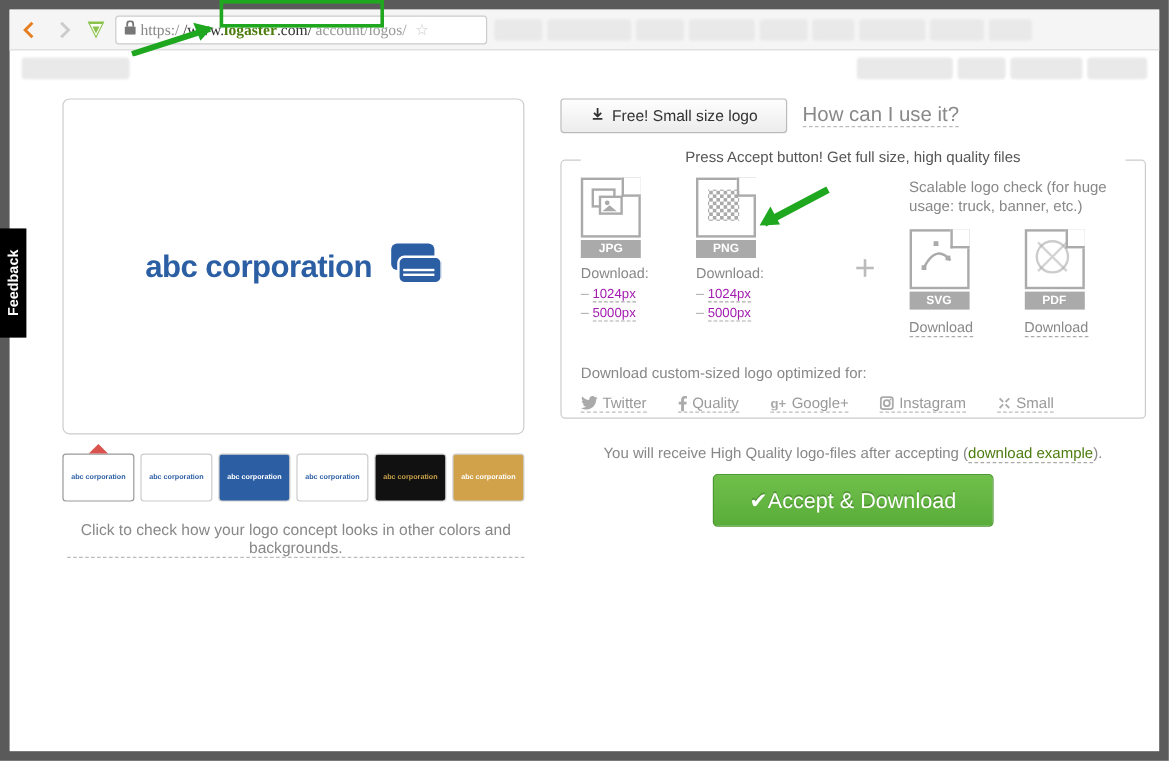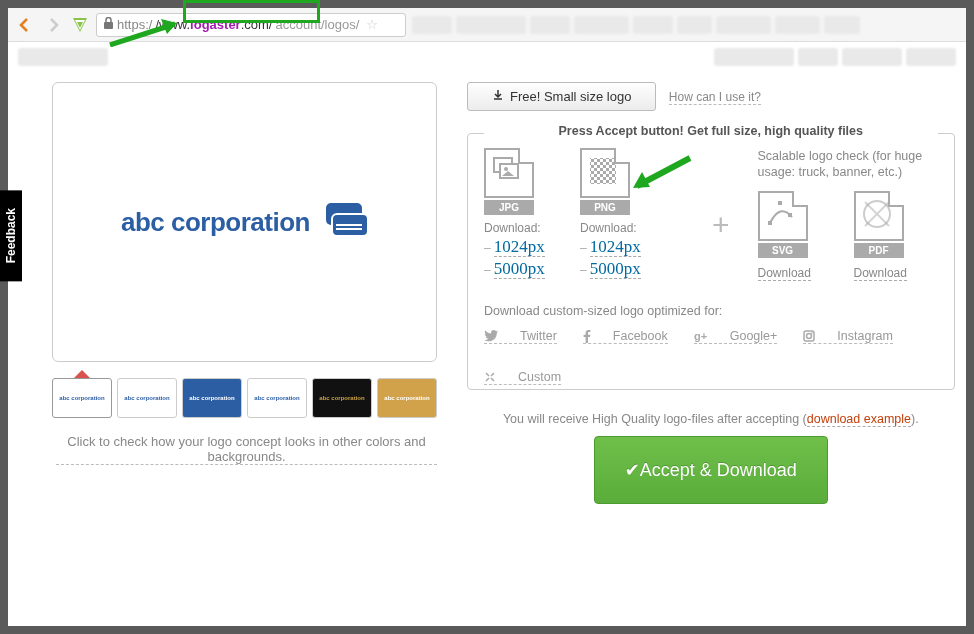--- a/index.html
+++ b/index.html
@@ -3,25 +3,25 @@
 <meta charset="utf-8">
 <style>
 * { box-sizing: border-box; margin: 0; padding: 0; }
 body { font-family: "Helvetica Neue", Arial, sans-serif; background: #5a5a5a; width: 974px; height: 634px; overflow: hidden; position: relative; }
 .window { position: absolute; left: 8px; top: 8px; right: 8px; bottom: 8px; background: #fff; }
 .browser-bar { height: 34px; background: #f5f5f5; border-bottom: 1px solid #ddd; display: flex; align-items: center; padding: 0 6px; gap: 6px; }
 .nav-btn { width: 22px; height: 22px; display: flex; align-items: center; justify-content: center; color: #888; }
 .nav-btn.back { color: #e67e22; }
 .nav-btn.fwd { color: #bbb; }
 .ev-icon { width: 20px; height: 20px; }
-.addr { display: flex; align-items: center; background: #fff; border: 1px solid #ccc; border-radius: 3px; height: 24px; padding: 0 6px; font-size: 13px; color: #555; gap: 3px; min-width: 310px; position: relative; }
+.addr { display: flex; align-items: center; background: #fff; border: 1px solid #ccc; border-radius: 3px; height: 24px; padding: 0 6px; font-size: 13px; color: #555; gap: 3px; min-width: 310px; position: relative; font-family: Liberation Serif, serif; }
 .lock { color: #777; }
 .url-https { color: #888; }
 .url-domain { font-weight: normal; color: #333; }
-.url-domain b { font-weight: bold; color: #a21caf; }
+.url-domain b { font-weight: bold; color: #4d7c0f; }
 .url-rest { color: #999; }
 .star { color: #ccc; margin-left: 4px; }
 .annot1 { position: absolute; left: 183px; top: 0px; width: 137px; height: 23px; border: 3px solid #1fa81f; pointer-events: none; z-index: 50; }
 .annot1-arrow { position: absolute; left: 105px; top: 17px; width: 80px; height: 30px; z-index: 50; }
 .blur-row { height: 26px; display: flex; gap: 4px; padding: 6px 10px 0; }
 .blur-box { height: 18px; background: #e9e9e9; border-radius: 3px; filter: blur(1px); }
 .content { padding: 14px 44px 0 44px; }
 .title-row { display: flex; align-items: baseline; gap: 10px; padding: 6px 0 14px; border-bottom: 1px solid #eee; margin-bottom: 18px; }
 h1 { font-size: 26px; font-weight: normal; color: #444; }
 .concept { font-size: 20px; font-style: italic; color: #aaa; }
@@ -34,44 +34,44 @@
 .thumbs { display: flex; gap: 5px; margin-top: 16px; position: relative; }
 .thumbs::before { content: ""; position: absolute; top: -8px; left: 22px; width: 0; height: 0; border-left: 8px solid transparent; border-right: 8px solid transparent; border-bottom: 8px solid #d9534f; }
 .thumb { width: 60px; height: 40px; border: 1px solid #ccc; border-radius: 3px; display: flex; align-items: center; justify-content: center; font-size: 6px; font-weight: bold; cursor: pointer; }
 .thumb.sel { border-color: #999; }
 .caption { text-align: center; font-size: 13px; color: #888; border-bottom: 1px dashed #bbb; display: inline-block; margin-top: 16px; margin-left: 4px; }
 .caption-wrap { text-align: center; }
 .right { flex: 1; }
 .right h2 { font-size: 21px; color: #555; margin-bottom: 10px; position: relative; }
 .annot2 { position: absolute; left: 625px; top: 153px; width: 70px; height: 40px; z-index: 50; }
 .free-btn { display: inline-flex; align-items: center; gap: 6px; background: linear-gradient(#fefefe,#ececec); border: 1px solid #bbb; border-radius: 3px; padding: 6px 24px; font-size: 13px; color: #333; cursor: pointer; }
-.how { font-size: 12px; color: #888; margin-left: 8px; border-bottom: 1px dashed #bbb; cursor: pointer; }
+.how { font-size: 17px; color: #888; margin-left: 8px; border-bottom: 1px dashed #bbb; cursor: pointer; }
 .box { border: 1px solid #ccc; border-radius: 4px; margin-top: 22px; padding: 14px 16px 4px; position: relative; }
-.box-title { position: absolute; top: -10px; left: 16px; right: 16px; text-align: center; background: #fff; font-size: 12.5px; font-weight: bold; color: #555; padding: 0 6px; }
+.box-title { position: absolute; top: -10px; left: 16px; right: 16px; text-align: center; background: #fff; font-size: 12.5px; font-weight: normal; color: #555; padding: 0 6px; }
 .file-row { display: flex; align-items: flex-start; gap: 0; }
 .col-group { display: flex; gap: 24px; }
 .sub { font-size: 12.5px; color: #888; line-height: 1.3; }
 .sub.head { margin-bottom: 10px; }
 .file-col { width: 72px; font-size: 12px; color: #888; }
 .file-ic { width: 50px; height: 50px; position: relative; margin-bottom: 4px; }
 .file-ic .page { position: absolute; inset: 0; border: 2px solid #aaa; background: #fff; }
 .file-ic .page::before { content: ""; position: absolute; top: -2px; right: -2px; width: 14px; height: 14px; background: #fff; border-left: 2px solid #aaa; border-bottom: 2px solid #aaa; }
 .file-tag { background: #aaa; color: #fff; font-size: 10px; font-weight: bold; text-align: center; padding: 2px 0; margin-top: -2px; width: 50px; }
 .dl-list { margin-top: 6px; }
-.dl-list a { font-size: 17px; color: #0369a1; text-decoration: none; border-bottom: 1px dashed #aaa; font-family: Liberation Serif, serif; }
+.dl-list a { font-size: 11px; color: #a21caf; text-decoration: none; border-bottom: 1px dashed #aaa; }
 .dl-list .dash { color: #aaa; margin-right: 3px; }
 .dl-list div { margin: 2px 0; }
 .plus { font-size: 30px; color: #bbb; align-self: center; margin: 0 28px; padding-top: 20px; }
 a.dllink { font-size: 12px; color: #888; border-bottom: 1px dashed #aaa; text-decoration: none; display: inline-block; margin-top: 8px; }
 .soc-row { margin-top: 22px; }
 .soc-links { display: flex; gap: 26px; margin-top: 10px; flex-wrap: wrap; }
-.soc { font-size: 12.5px; color: #999; display: inline-flex; align-items: center; gap: 22px; border-bottom: 1px dashed #bbb; cursor: pointer; }
+.soc { font-size: 12.5px; color: #999; display: inline-flex; align-items: center; gap: 4px; border-bottom: 1px dashed #bbb; cursor: pointer; }
 .note { font-size: 12.5px; text-align: center; color: #888; margin-top: 22px; }
-.note a { color: #c2410c; border-bottom: 1px dashed #aaa; text-decoration: none; }
-.accept-btn { display: block; margin: 10px auto 0; background: linear-gradient(#6fbf4a,#5aad3a); border: 1px solid #4a9a2f; color: #fff; font-size: 18px; padding: 22px 30px; border-radius: 4px; cursor: pointer; text-shadow: 0 -1px rgba(0,0,0,0.2); }
+.note a { color: #4d7c0f; border-bottom: 1px dashed #aaa; text-decoration: none; }
+.accept-btn { display: block; margin: 10px auto 0; background: linear-gradient(#6fbf4a,#5aad3a); border: 1px solid #4a9a2f; color: #fff; font-size: 18px; padding: 10px 30px; border-radius: 4px; cursor: pointer; text-shadow: 0 -1px rgba(0,0,0,0.2); }
 .feedback { position: absolute; left: 0; top: 190px; background: #000; color: #fff; font-size: 12px; font-weight: bold; padding: 18px 4px; writing-mode: vertical-rl; transform: rotate(180deg); z-index: 60; cursor: pointer; }
 .raster-col { width: 200px; }
 .scalable-col { width: 180px; }
 .inner-svg { position: absolute; top: 6px; left: 6px; }
 </style>
 </head>
 <body>
 
 <div class="feedback">Feedback</div>
 
@@ -246,41 +246,41 @@
               <span class="soc">
                   <svg width="14" height="12" viewBox="0 0 14 12">
                     <path d="M14 1.5c-.5.2-1 .4-1.6.4.6-.3 1-.9 1.2-1.5-.5.3-1.1.6-1.8.7C11.3.4 10.6 0 9.8 0 8.2 0 7 1.3 7 2.8c0 .2 0 .4.1.6C4.7 3.3 2.6 2.1 1.2.5.9 1 .8 1.5.8 2.1c0 1 .5 1.8 1.3 2.3-.5 0-.9-.1-1.3-.4v0c0 1.4 1 2.5 2.3 2.8-.2.1-.5.1-.8.1-.2 0-.4 0-.5-.1.4 1.1 1.4 1.9 2.7 2C3.5 9.6 2.3 10 1 10c-.2 0-.4 0-.7 0 1.3.8 2.8 1.3 4.4 1.3 5.3 0 8.1-4.4 8.1-8.1v-.4c.6-.4 1-.9 1.2-1.3z" fill="#aaa"></path>
                   </svg>
                   <span>Twitter</span>
                 </span>
               <span class="soc">
                   <svg width="8" height="14" viewBox="0 0 8 14">
                     <path d="M5 14V8h2l.3-2.3H5V4.2c0-.7.2-1.1 1.1-1.1H7.4V1C7.2 1 6.4.9 5.6.9c-1.8 0-3 1.1-3 3.1v1.7H.6V8h2v6H5z" fill="#aaa"></path>
                   </svg>
-                  <span>Facebook</span>
+                  <span>Quality</span>
                 </span>
               <span class="soc">
                   <svg width="14" height="12" viewBox="0 0 14 12">
                     <text x="0" y="10" font-size="11" fill="#aaa" font-weight="bold">g+</text>
                   </svg>
                   <span>Google+</span>
                 </span>
               <span class="soc">
                   <svg width="12" height="12" viewBox="0 0 12 12">
                     <rect x="1" y="1" width="10" height="10" rx="2" fill="none" stroke="#aaa" stroke-width="1.5"></rect>
                     <circle cx="6" cy="6" r="2.5" fill="none" stroke="#aaa" stroke-width="1.5"></circle>
                     <circle cx="9" cy="3" r="0.8" fill="#aaa"></circle>
                   </svg>
                   <span>Instagram</span>
                 </span>
               <span class="soc">
                   <svg width="12" height="12" viewBox="0 0 12 12">
                     <path d="M2 2 L5 5 M10 2 L7 5 M2 10 L5 7 M10 10 L7 7" stroke="#aaa" stroke-width="1.5"></path>
                   </svg>
-                  <span>Custom</span>
+                  <span>Small</span>
                 </span>
             </div>
           </div>
         </div>
 
         <div class="note">
           <span>You will receive High Quality logo-files after accepting (</span><a href="#">download example</a><span>).</span>
         </div>
         <button class="accept-btn">✔<span>Accept &amp; Download</span></button>
       </div>

